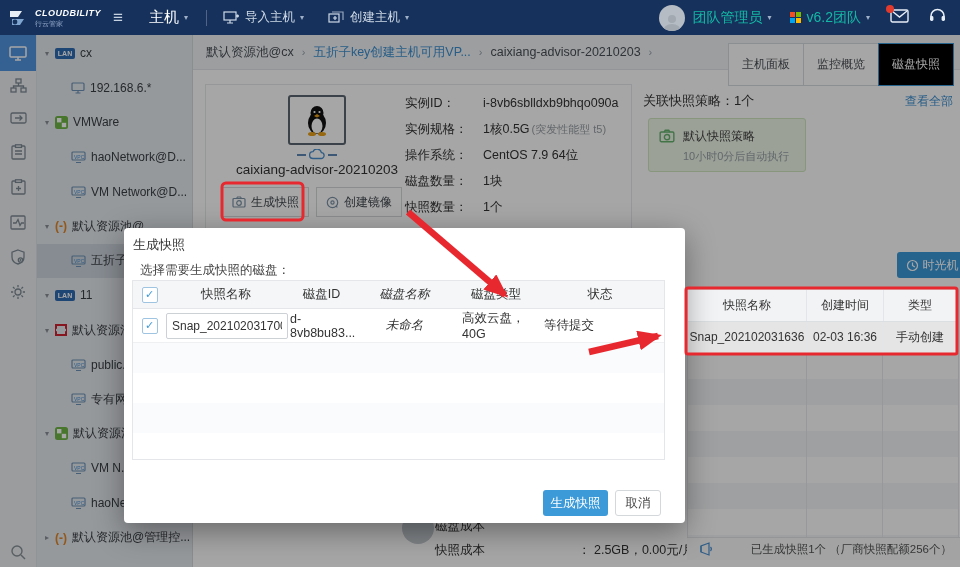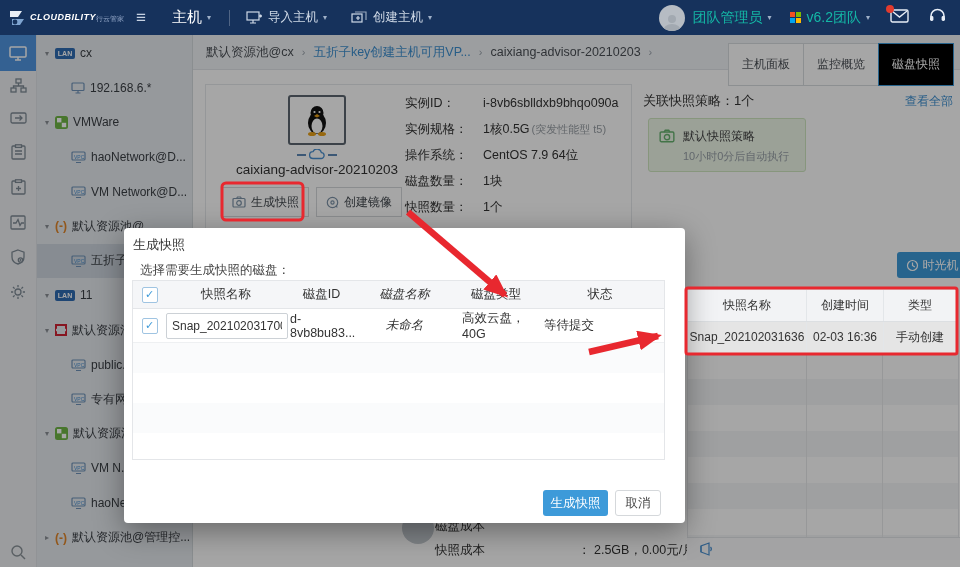--- a/index.html
+++ b/index.html
@@ -1,21 +1,21 @@
 <!DOCTYPE html>
 <html><head>
 <meta charset="utf-8">
 <style>
   html,body{margin:0;padding:0;background:#fff;font-family:"Liberation Sans","DejaVu Sans",sans-serif;}
   .app{position:relative;width:960px;height:567px;overflow:hidden;background:#fff;}
   .abs{position:absolute;}
   
   .navbar{position:absolute;left:0;top:0;width:960px;height:35px;background:#16325c;display:flex;align-items:center;color:#dde6f2;z-index:10;}
   .logo{display:flex;align-items:center;margin-left:8px;}
-  .logo-txt{display:flex;line-height:1;}
+  .logo-txt{display:flex;flex-direction:column;line-height:1;margin-left:5px;}
   .logo-title{font-size:9px;font-weight:bold;font-style:italic;letter-spacing:.5px;color:#fff;}
   .logo-sub{font-size:7px;color:#8fa3c4;margin-top:2px;}
   .burger{font-size:17px;color:#c6d2e2;margin-left:12px;cursor:pointer;}
   .nav-main{font-size:15px;color:#fff;margin-left:26px;}
   .chev{font-size:8px;color:#9fb0c8;margin-left:5px;}
   .nav-div{width:1px;height:16px;background:rgba(255,255,255,.25);margin:0 16px 0 18px;}
   .nav-item{display:flex;align-items:center;font-size:12.5px;color:#cfd9e6;margin-right:24px;}
   .nav-item svg{margin-right:6px;}
   .nav-right{margin-left:auto;display:flex;align-items:center;margin-right:14px;}
   .avatar{width:26px;height:26px;border-radius:50%;background:#b6bcc3;display:flex;align-items:flex-end;justify-content:center;overflow:hidden;}
@@ -459,20 +459,21 @@
   <div class="zebra">
     <span class="vline" style="left:118px"></span>
       <span class="vline" style="left:194px"></span>
   </div>
   <div class="rfooter">
     <svg style="margin-left:12px" width="15" height="14" viewBox="0 0 15 14" fill="none" stroke="#4a90d0" stroke-width="1.2">
         <path d="M2 10 L10 13 L10 1 L2 4 Z"></path>
         <path d="M2 4 v6"></path>
         <path d="M11.5 5 a3 3 0 0 1 0 4"></path>
       </svg>
+    <span class="txt">已生成快照1个 （厂商快照配额256个）</span>
   </div>
 
   <div class="mask"></div>
 
   <div class="rtable">
     <div class="rtr head">
       <span class="rc1">快照名称</span>
       <span class="rc2">创建时间</span>
       <span class="rc3">类型</span>
     </div>

